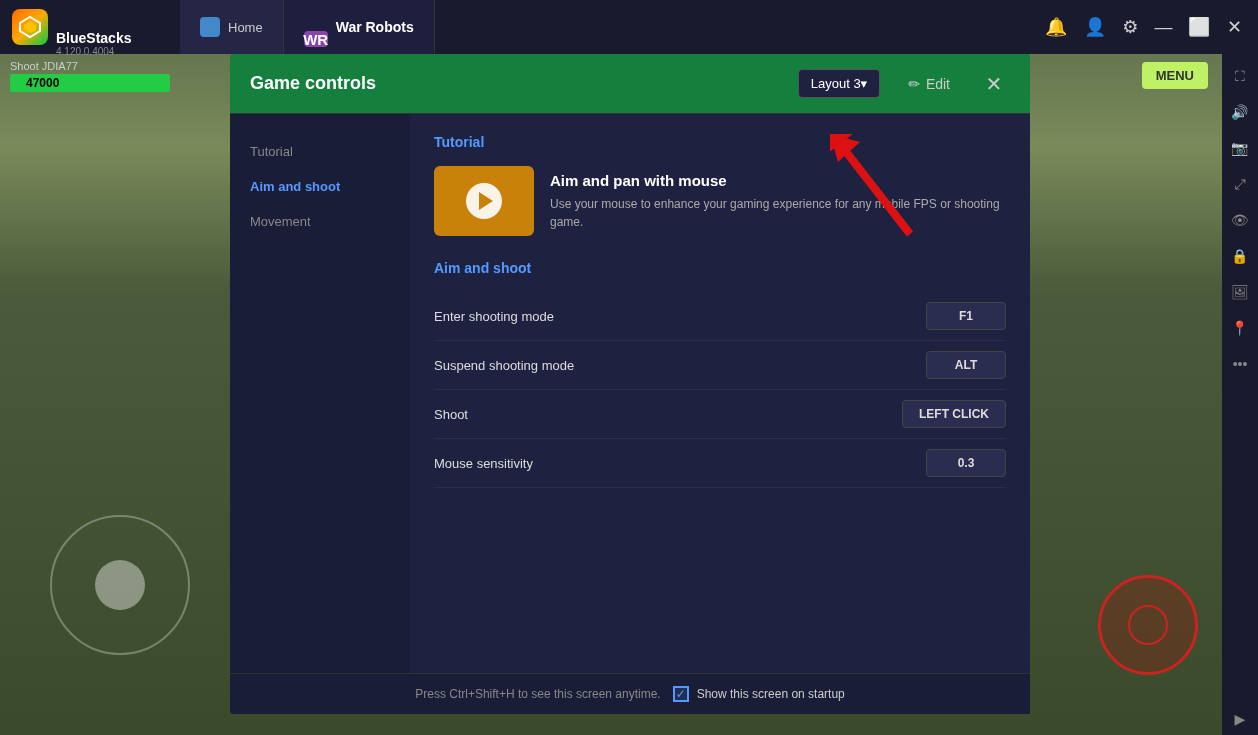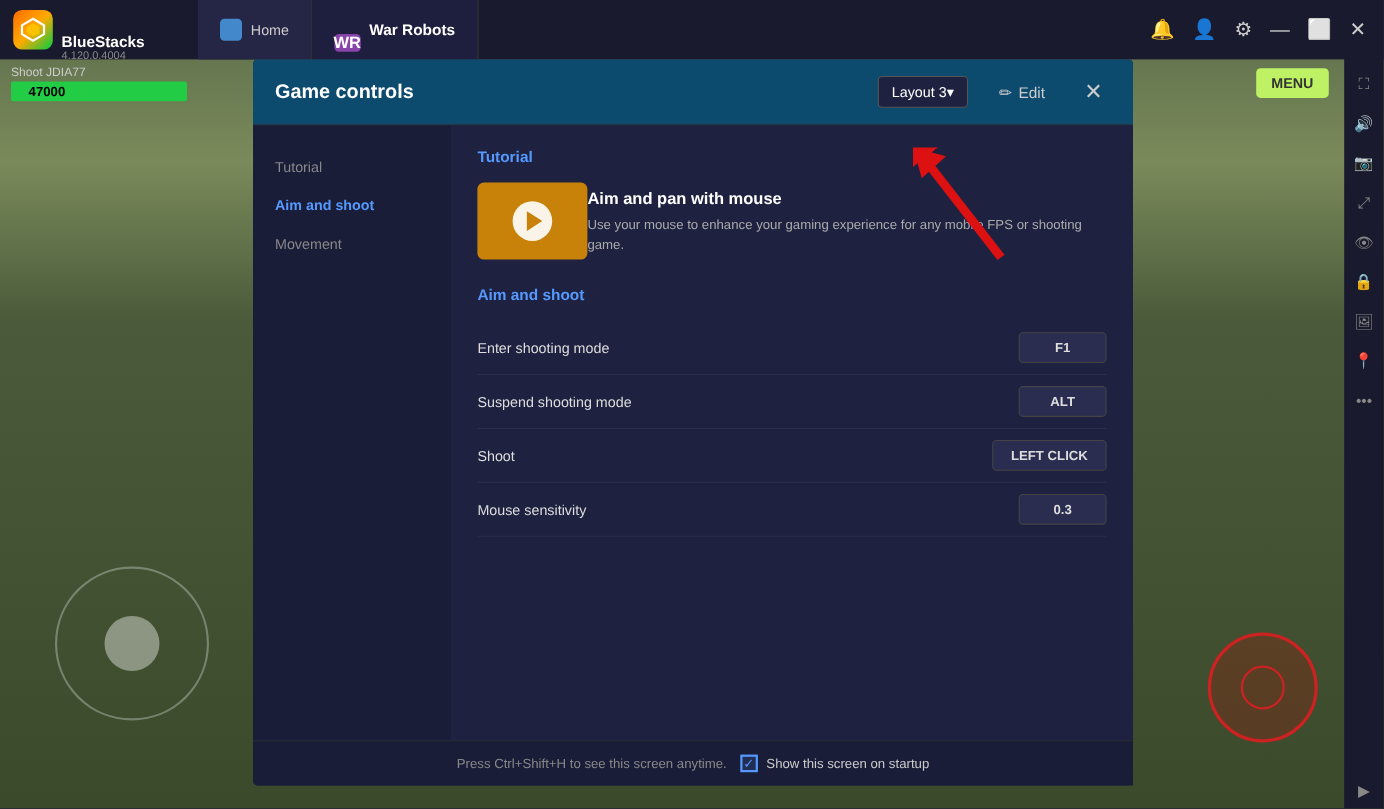--- a/index.html
+++ b/index.html
@@ -255,21 +255,21 @@
       z-index: 20;
       display: flex;
       flex-direction: column;
     }
 
     .dialog-header {
       display: flex;
       align-items: center;
       padding: 0 20px;
       height: 60px;
-      background: #0c4a6e;
+      background: #15803d;
       border-radius: 4px 4px 0 0;
       border-bottom: 1px solid #333;
       gap: 16px;
     }
 
     .dialog-title {
       color: white;
       font-size: 18px;
       font-weight: bold;
       flex: 1;
@@ -348,20 +348,21 @@
     .section-title {
       color: #5599ff;
       font-size: 14px;
       font-weight: 600;
       margin-bottom: 16px;
     }
 
     
     .tutorial-video {
       display: flex;
+      gap: 16px;
       margin-bottom: 24px;
     }
 
     .video-thumb {
       width: 100px;
       height: 70px;
       background: #c8820a;
       border-radius: 6px;
       display: flex;
       align-items: center;

